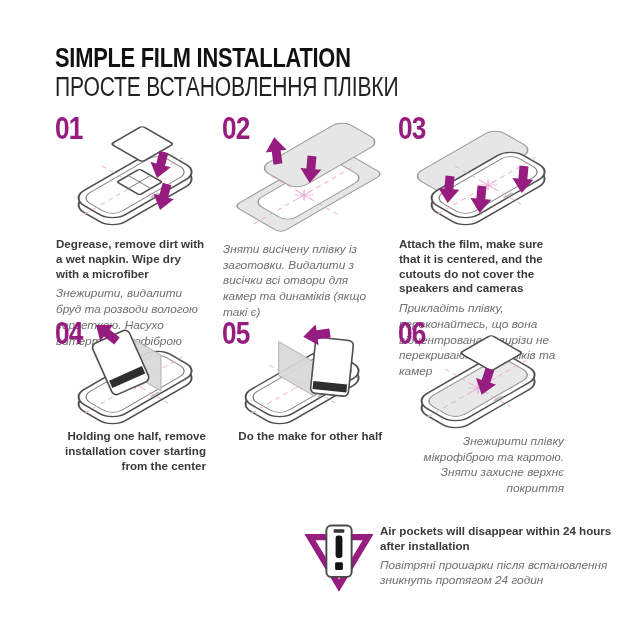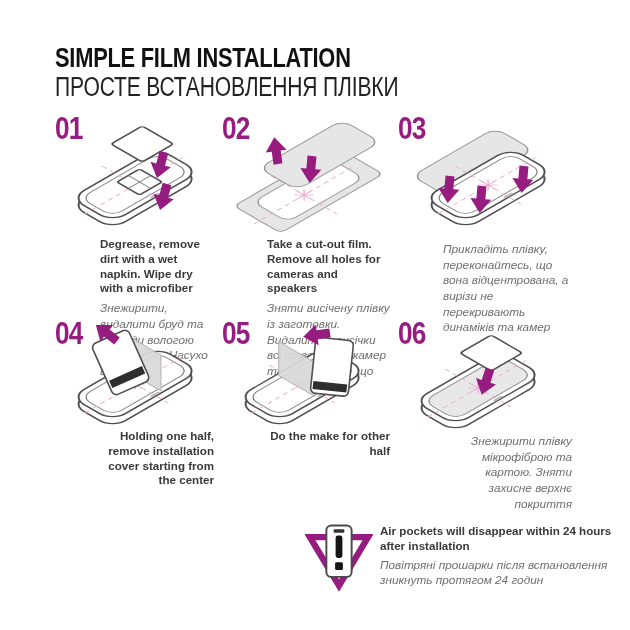--- a/index.html
+++ b/index.html
@@ -31,21 +31,21 @@
   #c3{left:398px;top:116px;width:182px}
   #c4{left:55px;top:321px}
   #c5{left:222px;top:321px;width:176px}
   #c6{left:398px;top:321px;width:182px}
   .num{
     position:absolute;left:0;top:-4px;font-size:32px;font-weight:700;color:var(--accent);
     line-height:1;transform:scaleX(.82);transform-origin:left top;letter-spacing:-1px;
   }
   .illo{position:absolute;left:6px;top:4px;width:150px;height:112px;}
   #c2 .illo,#c3 .illo{left:10px}
-  .txt{position:absolute;left:1px;right:8px;top:121px;margin-left:44px;}
+  .txt{position:absolute;left:1px;right:16px;top:121px;}
   #c4 .txt,#c5 .txt,#c6 .txt{top:108px;text-align:right;}
   .en{font-size:11.6px;font-weight:700;color:var(--text-primary);line-height:1.28;}
   .uk{font-size:11.8px;font-style:italic;color:var(--text-secondary);line-height:1.33;margin-top:5px;}
   
   .note-icon{position:absolute;left:305px;top:520px;width:68px;height:73px;}
   .note-txt{position:absolute;left:380px;top:524px;width:252px;}
   .note-txt .uk{margin-top:4px;}
   
   .ln{fill:#fff;stroke:#4F4F4F;stroke-width:1.6;}
   .ln2{fill:#fff;stroke:#7a7a7a;stroke-width:1;}
@@ -130,36 +130,36 @@
       <g transform="matrix(0.866,-0.5,0.866,0.5,2,86)">
         <rect width="118" height="54" rx="6" class="film"></rect>
         <rect x="15" y="7" width="88" height="40" rx="10" class="hole"></rect>
       </g>
       <use href="#iso-cross" transform="translate(8,88)"></use>
       <use href="#iso-film" transform="translate(27,48)"></use>
       <use href="#arr" transform="translate(46,44) rotate(-98)"></use>
       <use href="#arr" transform="translate(80,36) rotate(95)"></use>
     </svg>
     <div class="txt">
-      <div class="en">Take a cut-out film. Remove all holes for cameras and speakers</div>
       <div class="uk">Зняти висічену плівку із заготовки. Видалити з висічки всі отвори для камер та динаміків (якщо такі є)</div>
     </div>
   </div>
 
   <div class="cell" id="c3">
     <div class="num">03</div>
     <svg class="illo" viewBox="0 0 150 112">
       <use href="#iso-film" transform="translate(4,56)"></use>
       <use href="#iso-phone" transform="translate(16,78)"></use>
       <use href="#iso-cross" transform="translate(16,78)"></use>
       <use href="#arr" transform="translate(42,56) rotate(95)"></use>
       <use href="#arr" transform="translate(74,66) rotate(95)"></use>
       <use href="#arr" transform="translate(116,46) rotate(95)"></use>
     </svg>
     <div class="txt">
+      <div class="en">Attach the film, make sure that it is centered, and the cutouts do not cover the speakers and cameras</div>
       <div class="uk">Прикладіть плівку, переконайтесь, що вона відцентрована, а вирізи не перекривають динаміків та камер</div>
     </div>
   </div>
 
   <div class="cell" id="c4">
     <div class="num">04</div>
     <svg class="illo" viewBox="0 0 150 112">
       <use href="#iso-phone" transform="translate(10,72)"></use>
       <use href="#iso-cross" transform="translate(10,72)"></use>
       <polygon points="63.7,45 100,66 100,30 63.7,9" class="plane"></polygon>

